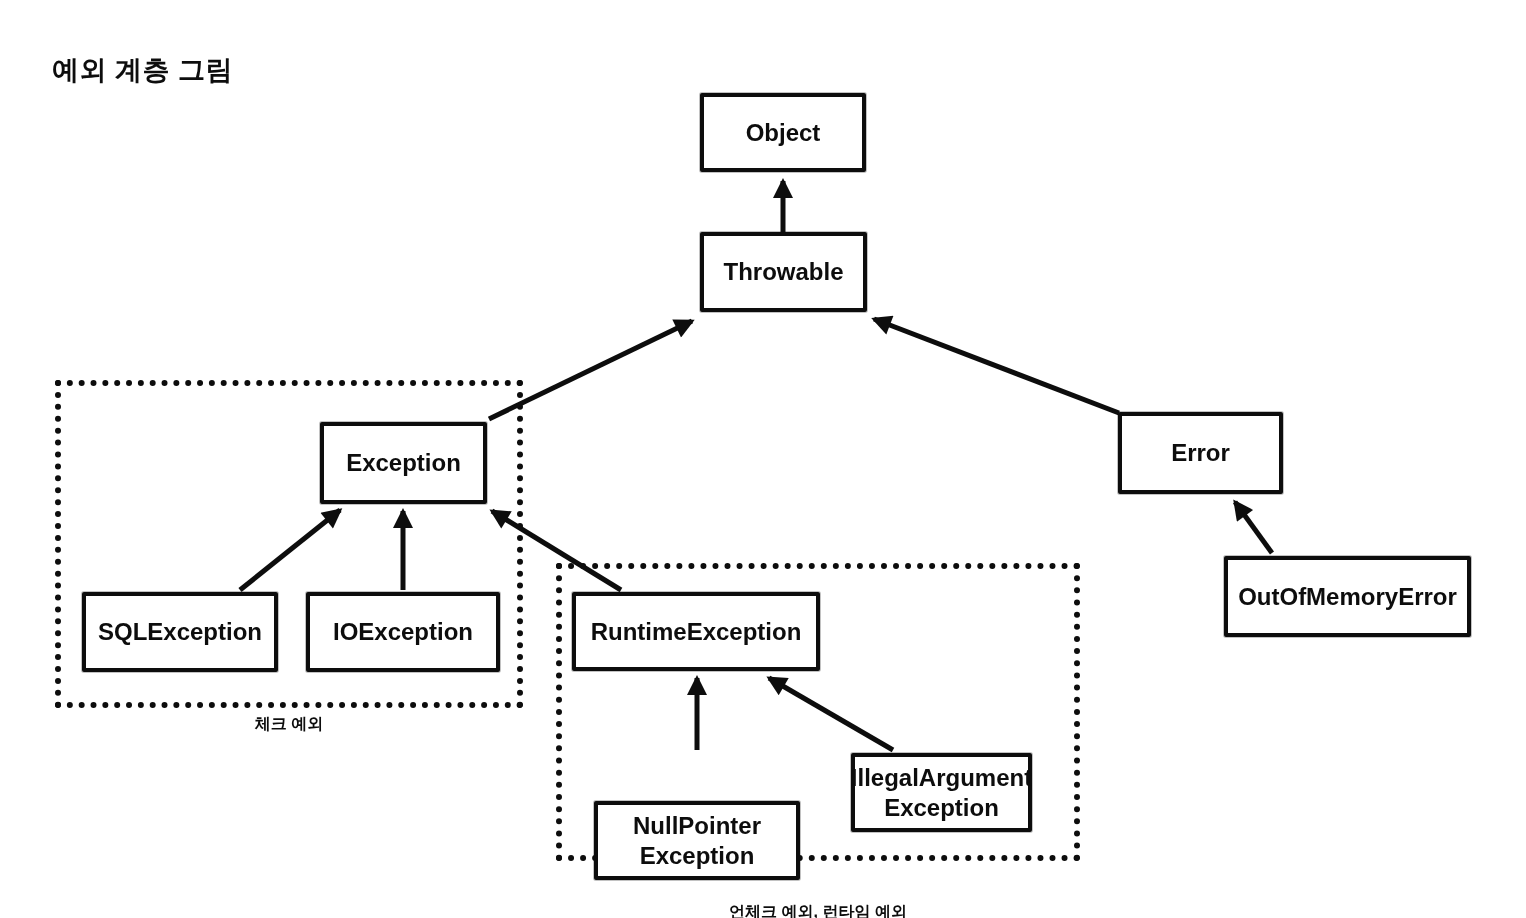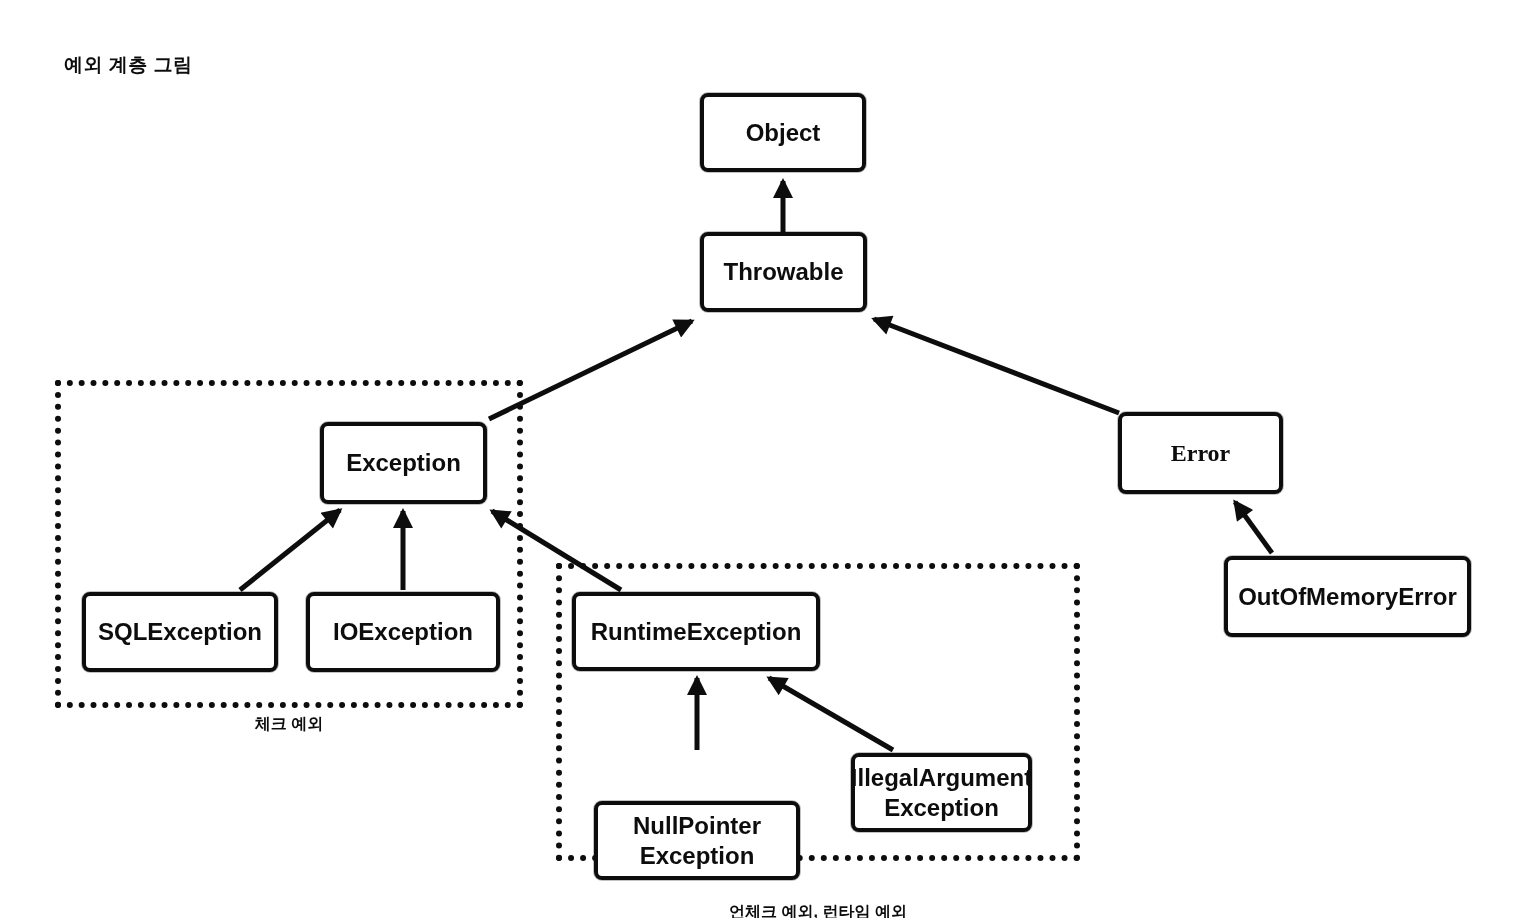--- a/index.html
+++ b/index.html
@@ -11,31 +11,31 @@
     position: relative;
     width: 1526px;
     height: 918px;
     background: #ffffff;
     font-family: "Liberation Sans", sans-serif;
     color: #0d0d0d;
     overflow: hidden;
   }
   .diagram-title {
     position: absolute;
-    left: 64px;
+    left: 52px;
     top: 52px;
-    font-size: 19px;
+    font-size: 27px;
     font-weight: bold;
     letter-spacing: 0.5px;
   }
   .node {
     position: absolute;
     box-sizing: border-box;
     border: 4px solid #0d0d0d;
-    border-radius: 8px;
+    border-radius: 2px;
     background: #ffffff;
     display: flex;
     align-items: center;
     justify-content: center;
     font-size: 24px;
     font-weight: bold;
     text-align: center;
     white-space: pre-line;
     line-height: 1.25;
     z-index: 2;
@@ -65,21 +65,21 @@
   }
   .edges-layer line {
     stroke: #0d0d0d;
     stroke-width: 5;
   }
 
   
   #node-object   { left: 700px;  top: 93px;  width: 166px; height: 79px; }
   #node-throwable{ left: 700px;  top: 232px; width: 167px; height: 80px; }
   #node-exception{ left: 320px;  top: 422px; width: 167px; height: 82px; }
-  #node-error    { left: 1118px; top: 412px; width: 165px; height: 82px; font-family: Liberation Serif, serif; }
+  #node-error    { left: 1118px; top: 412px; width: 165px; height: 82px; }
   #node-sql      { left: 82px;   top: 592px; width: 196px; height: 80px; }
   #node-io       { left: 306px;  top: 592px; width: 194px; height: 80px; }
   #node-runtime  { left: 572px;  top: 592px; width: 248px; height: 79px; }
   #node-oome     { left: 1180px; top: 556px; width: 247px; height: 81px; margin-left: 44px; }
   #node-npe      { left: 594px;  top: 753px; width: 206px; height: 79px; margin-top: 48px; }
   #node-iae      { left: 851px;  top: 753px; width: 181px; height: 79px; }
 
   #group-checked   { left: 55px;  top: 380px; width: 468px; height: 328px; }
   #group-unchecked { left: 556px; top: 563px; width: 524px; height: 298px; }
 

